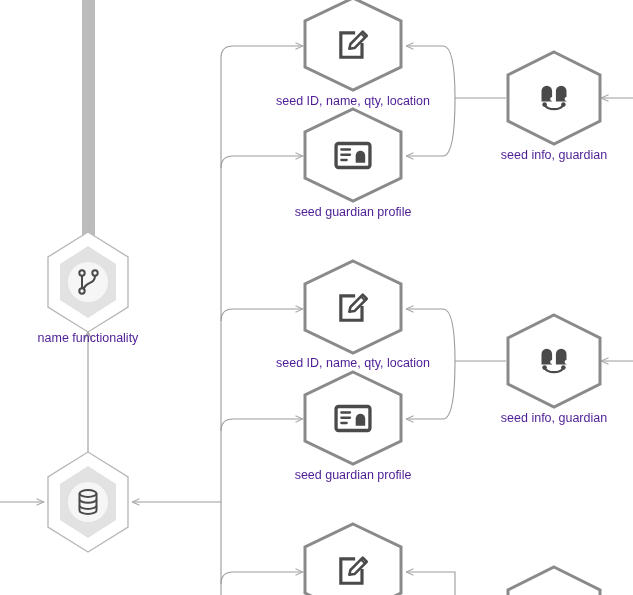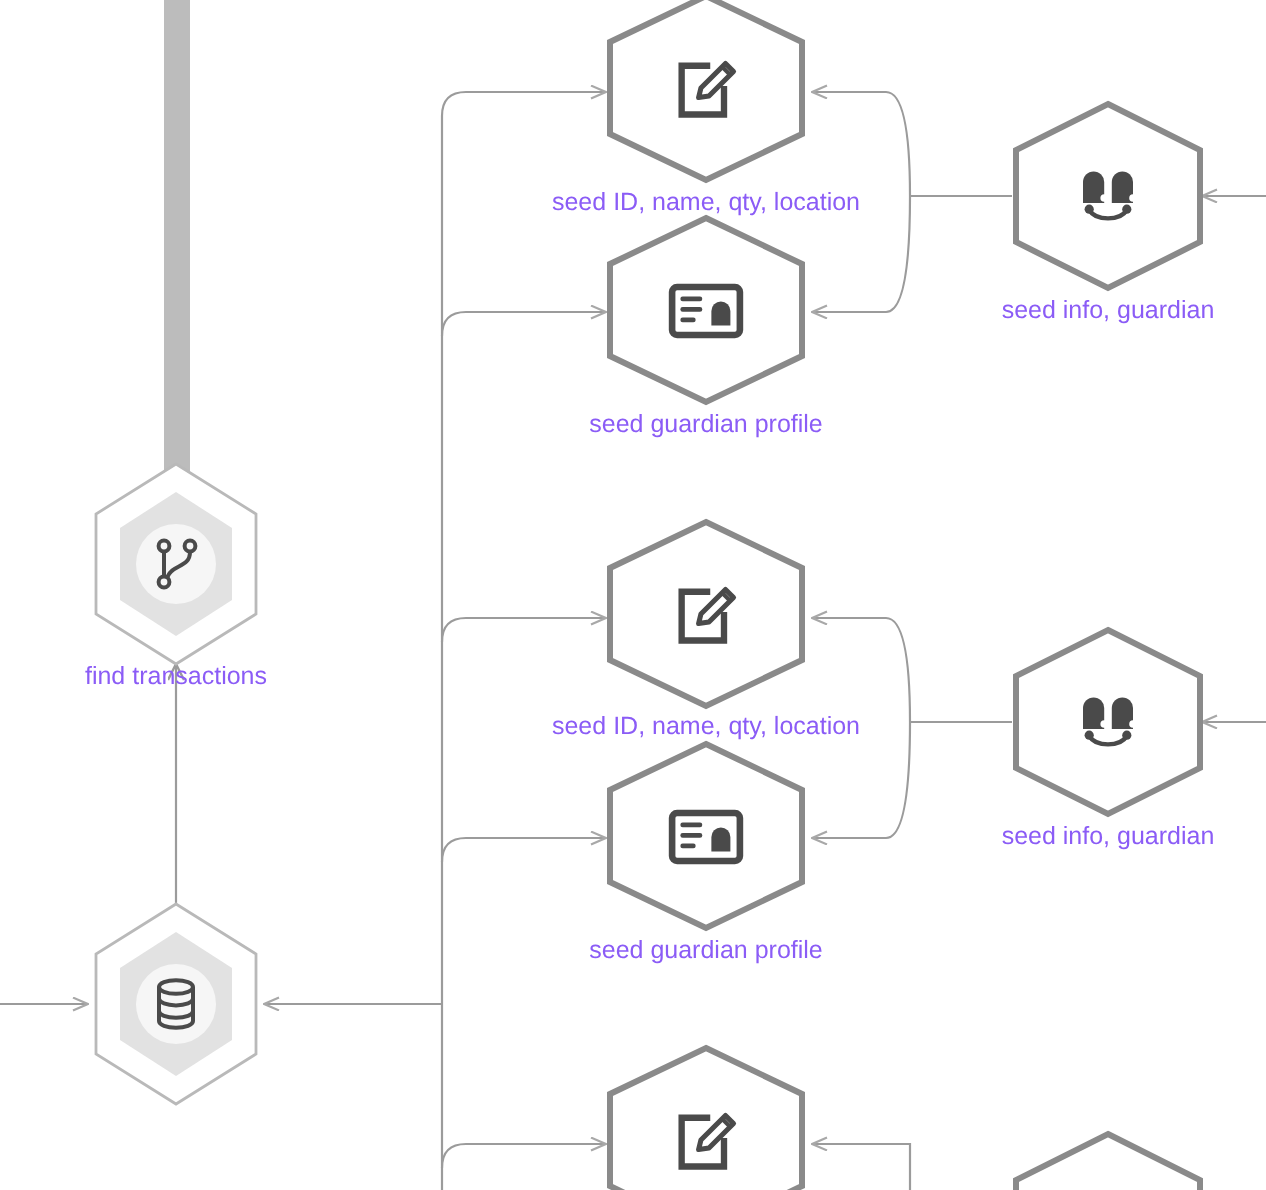--- a/index.html
+++ b/index.html
@@ -4,21 +4,21 @@
 <style>
   html,body{margin:0;padding:0;background:#ffffff;}
   body{width:633px;height:595px;overflow:hidden;
        font-family:"Liberation Sans", sans-serif;}
   #stage{position:relative;width:633px;height:595px;background:#fff;}
   #stage svg{position:absolute;left:0;top:0;}
   .nlabel{
     position:absolute;
     font-family:"Liberation Sans", sans-serif;
     font-size:12.5px;
-    color:#8b5cf6;
+    color:#4c1d95;
     text-align:center;
     line-height:14px;
     white-space:pre;
     transform:translateX(-50%);
     pointer-events:none;
   }
 </style>
 </head>
 <body>
 
@@ -157,21 +157,21 @@
       <polygon points="353,524 401,547 401,593 353,616 305,593 305,547" fill="#ffffff" stroke="#8a8a8a" stroke-width="3"></polygon>
       <use href="#ico-edit-square" x="335" y="552" width="36" height="36"></use>
     </g>
 
     <g>
       <polygon points="554,567 600,590 600,636 554,659 508,636 508,590" fill="#ffffff" stroke="#8a8a8a" stroke-width="3"></polygon>
     </g>
 
   </svg>
 
-  <div class="nlabel" style="left:88px;  top:331px;">find transactions</div>
+  <div class="nlabel" style="left:88px;  top:331px;">name functionality</div>
 
 
   <div class="nlabel" style="left:353px; top:94px;">seed ID, name, qty, location</div>
 
   <div class="nlabel" style="left:353px; top:205px;">seed guardian profile</div>
 
   <div class="nlabel" style="left:554px; top:148px;">seed info, guardian</div>
 
   <div class="nlabel" style="left:353px; top:356px;">seed ID, name, qty, location</div>
 

